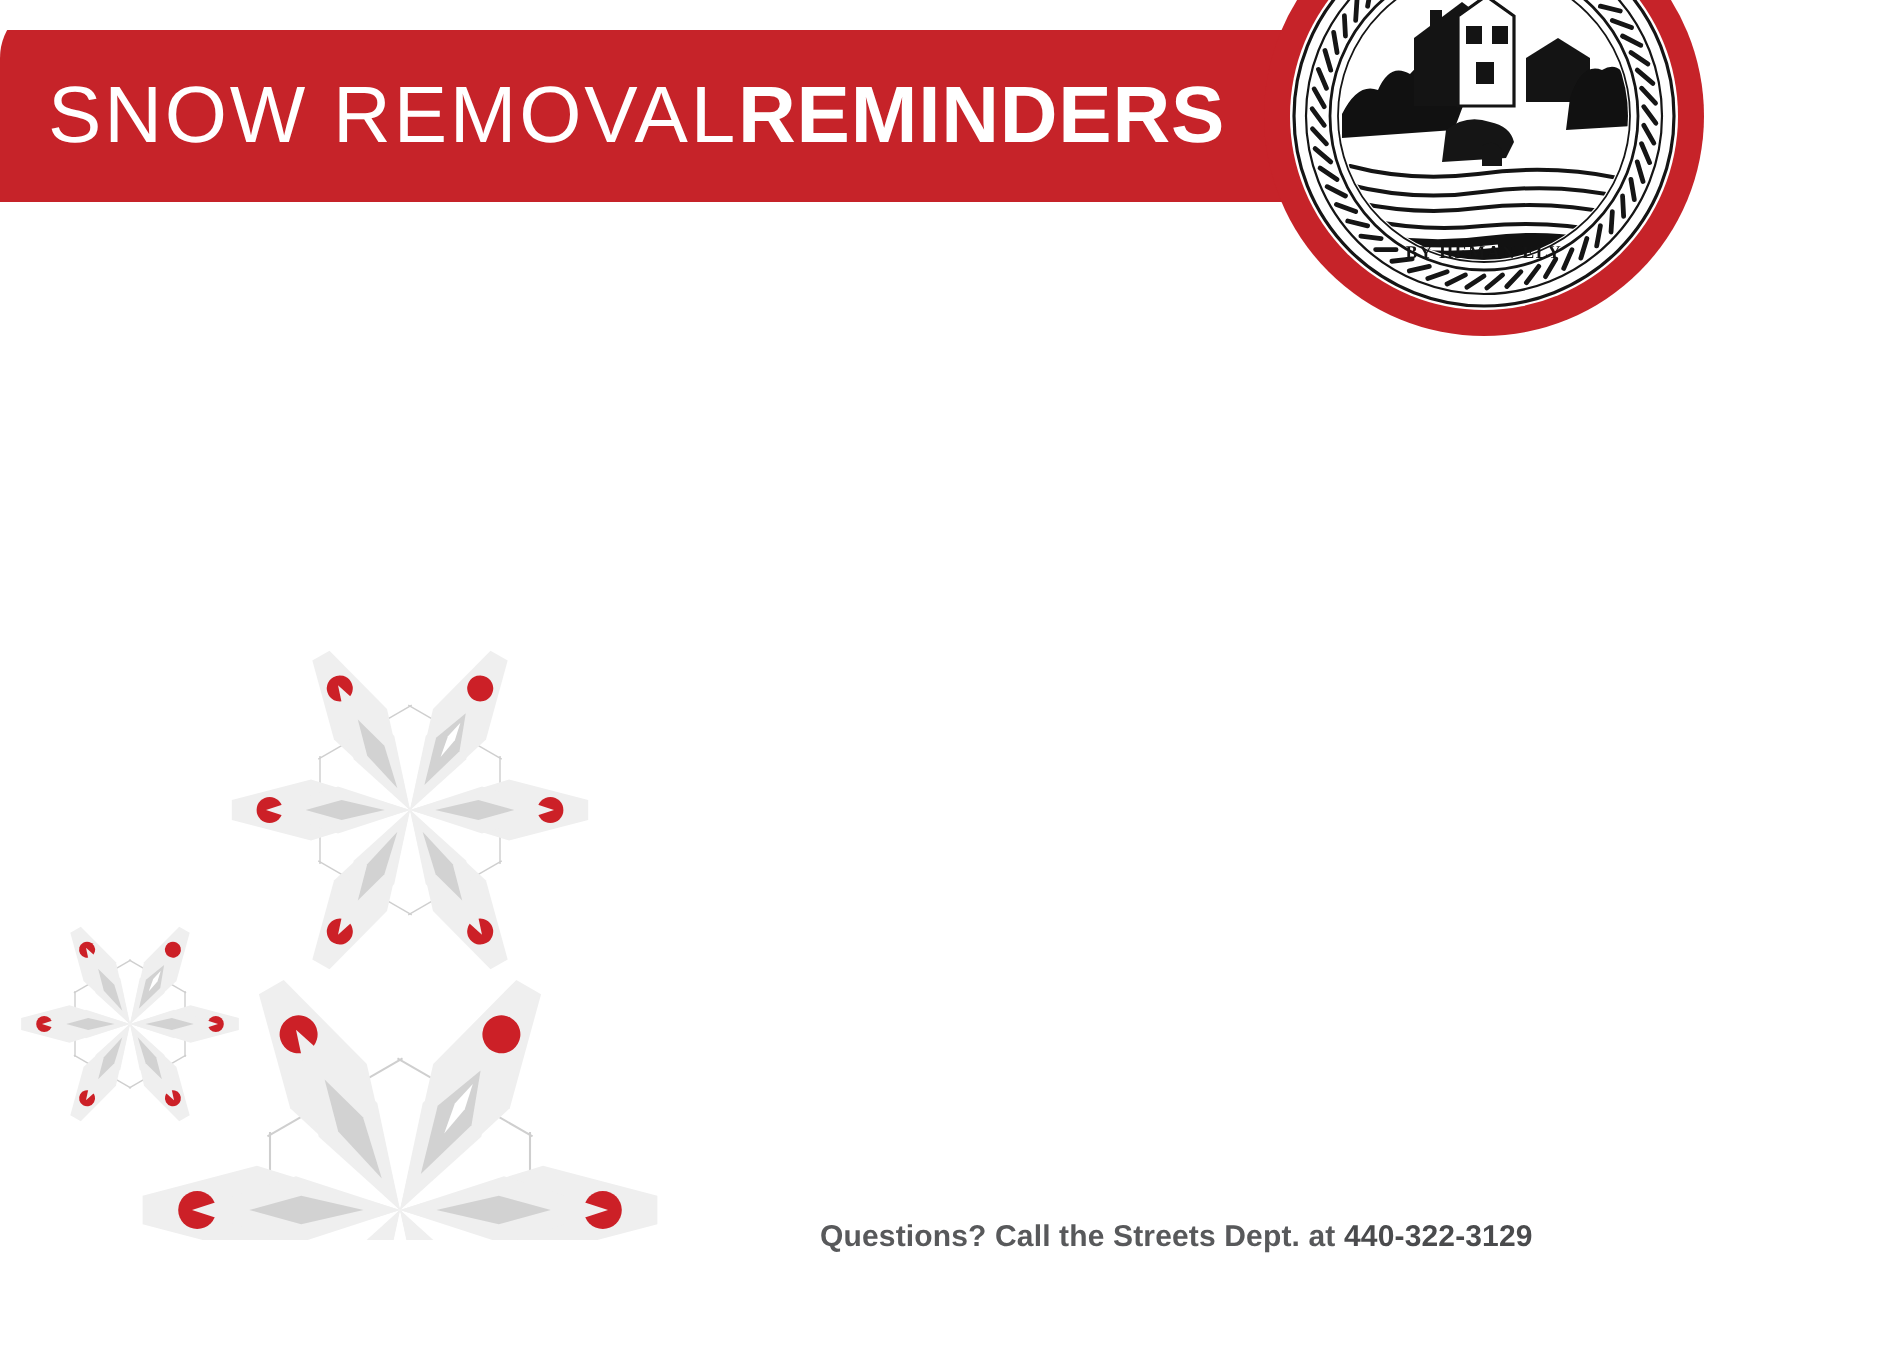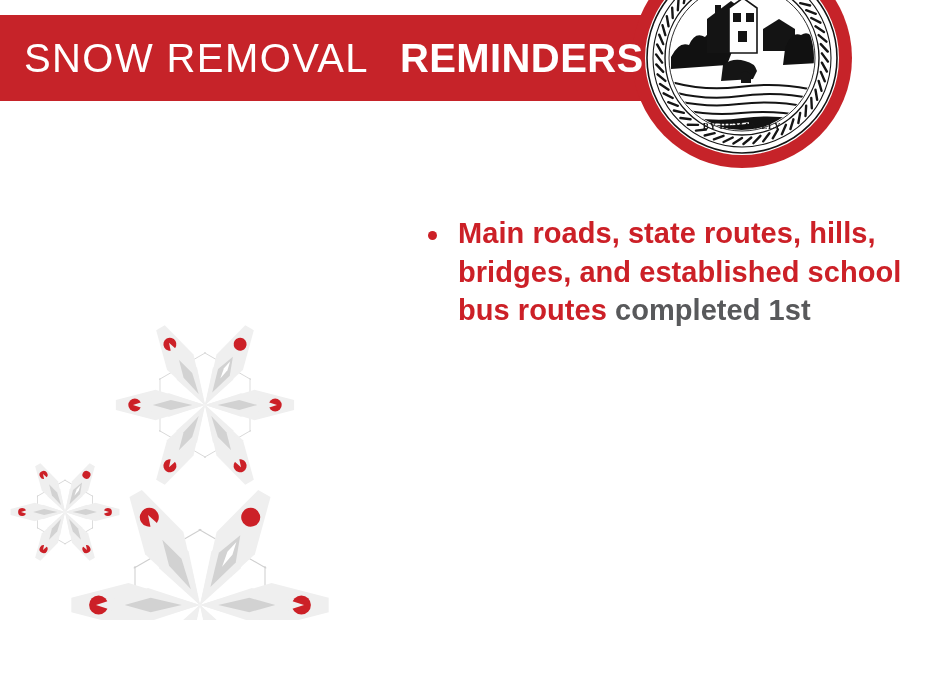--- a/index.html
+++ b/index.html
@@ -7,20 +7,21 @@
     padding: 0;
     background: #ffffff;
   }
   #poster {
     position: relative;
     width: 940px;
     height: 675px;
     background: #ffffff;
     overflow: hidden;
     font-family: "Liberation Sans", sans-serif;
+    border-radius: 29px;
   }
 
   
   #header-banner {
     position: absolute;
     left: 0;
     top: 15px;
     width: 643px;
     height: 86px;
     background: #C62329;
@@ -40,21 +41,21 @@
     color: #ffffff;
     font-size: 40px;
     font-weight: 300;
     letter-spacing: 0.035em;
   }
   .title-bold {
     color: #ffffff;
     font-size: 40px;
     font-weight: 700;
     letter-spacing: 0.01em;
-    margin-left: 31px;
+    margin-left: 0;
     text-align: center;
   }
 
   
   #seal-wrap {
     position: absolute;
     left: 632px;
     top: -52px;
     width: 220px;
     height: 220px;
@@ -430,24 +431,21 @@
           <path d="M44.2 0 L59.800000000000004 -2.86 L72.80000000000001 0 L59.800000000000004 2.86 Z" fill="#ffffff"></path>
           <path transform="rotate(30)" d="M0 0 L16.900000000000002 -52 L0 -104 L-16.900000000000002 -52 Z" fill="#EFEFEF"></path>
           <path transform="rotate(30)" d="M0 -18.200000000000003 L7.15 -49.4 L0 -75.39999999999999 L-7.15 -49.4 Z" fill="#D2D2D2"></path>
           <circle cx="101.40" cy="0" r="9.5" fill="#CC2027"></circle>
         </g>
       </g>
     </svg>
 
   <div id="content">
 
-    <div class="bullet-row">
-      <span class="bullet-dot"></span>
-      <div class="bullet-text">
-        <span class="seg-red">Main roads, state routes, hills, bridges, and established school bus routes </span><span class="seg-gray">completed 1st</span>
-      </div>
-    </div>
 
 
   </div>
 
+  <div id="footer">
+    <span>Questions? Call the Streets Dept. at </span><span id="footer-phone">440-322-3129</span>
+  </div>
 
 </div>
 
 </body></html>

